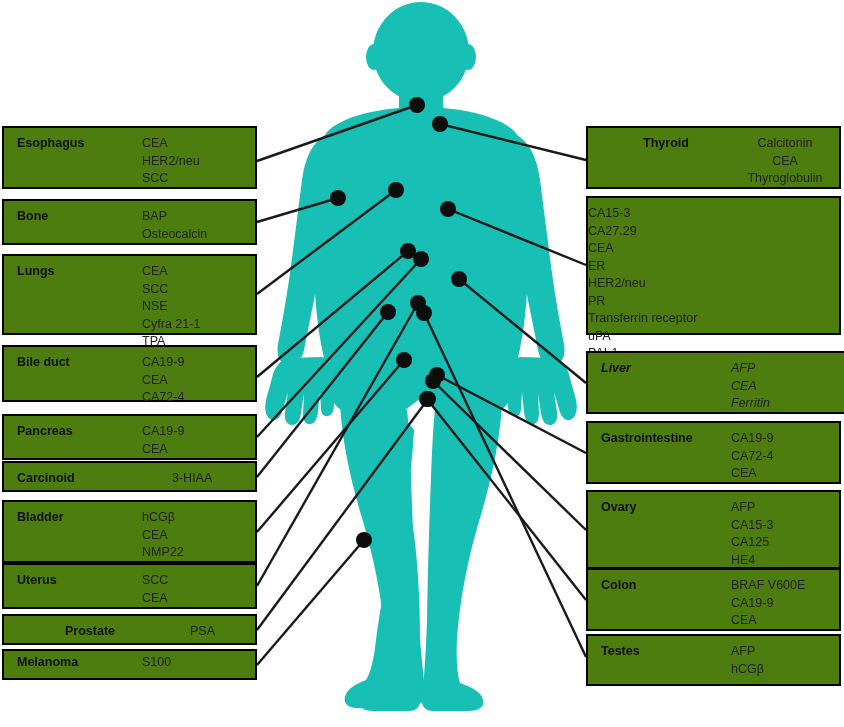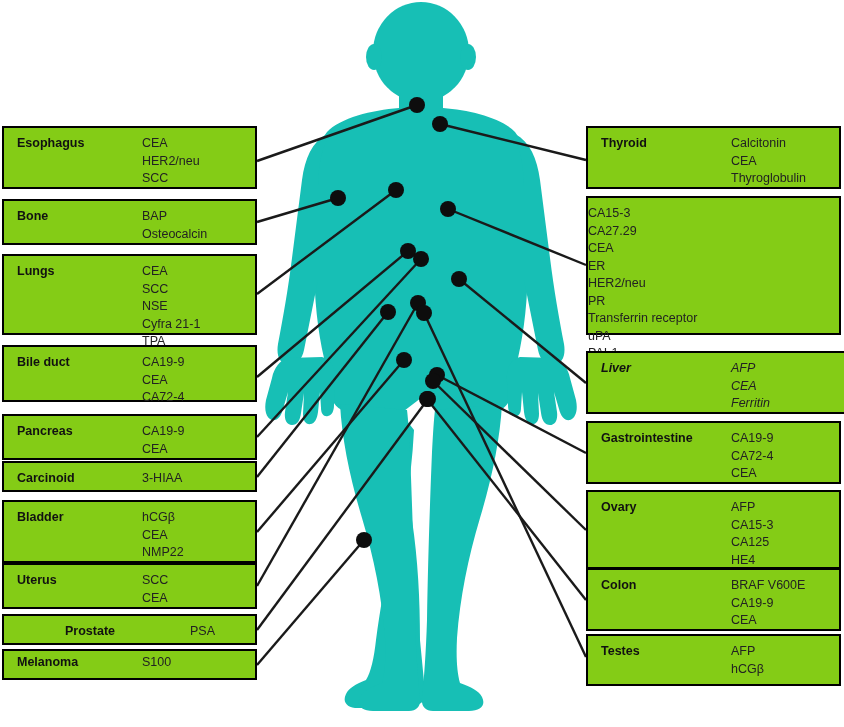--- a/index.html
+++ b/index.html
@@ -20,21 +20,21 @@
   #figure-layer {
     position: absolute;
     left: 0; top: 0;
     width: 844px;
     height: 727px;
   }
   .panel {
     position: absolute;
     box-sizing: border-box;
     border: 2.5px solid #000000;
-    background: #84cc16;
+    background: #4d7c0f;
     display: flex;
     flex-direction: row;
     align-items: flex-start;
     padding: 7px 0 7px 0;
   }
   .panel-organ {
     font-weight: bold;
     font-size: 12.5px;
     color: #111111;
     line-height: 17.5px;
@@ -279,21 +279,21 @@
           <span class="marker-line">CA72-4</span>
         </div>
       </div>
       <div class="panel left-panel" style="left: 2px; top: 414px; width: 255px; height: 46px;">
         <div class="panel-organ">Pancreas</div>
         <div class="panel-markers">
           <span class="marker-line">CA19-9</span>
           <span class="marker-line">CEA</span>
         </div>
       </div>
-      <div class="panel left-panel" style="left: 2px; top: 461px; width: 255px; height: 31px;">
+      <div class="panel left-panel" style="left: 2px; top: 461px; width: 255px; height: 31px; gap: 30px;">
         <div class="panel-organ">Carcinoid</div>
         <div class="panel-markers">
           <span class="marker-line">3-HIAA</span>
         </div>
       </div>
       <div class="panel left-panel" style="left: 2px; top: 500px; width: 255px; height: 63px;">
         <div class="panel-organ">Bladder</div>
         <div class="panel-markers">
           <span class="marker-line">hCGβ</span>
           <span class="marker-line">CEA</span>
@@ -312,21 +312,21 @@
         <div class="panel-markers">
           <span class="marker-line">PSA</span>
         </div>
       </div>
       <div class="panel left-panel" style="left: 2px; top: 649px; width: 255px; height: 31px; align-items: flex-end;">
         <div class="panel-organ">Melanoma</div>
         <div class="panel-markers">
           <span class="marker-line">S100</span>
         </div>
       </div>
-      <div class="panel right-panel" style="left: 586px; top: 126px; width: 255px; height: 63px;">
+      <div class="panel right-panel" style="left: 586px; top: 126px; width: 255px; height: 63px; text-align: center;">
         <div class="panel-organ">Thyroid</div>
         <div class="panel-markers">
           <span class="marker-line">Calcitonin</span>
           <span class="marker-line">CEA</span>
           <span class="marker-line">Thyroglobulin</span>
         </div>
       </div>
       <div class="panel right-panel" style="left: 586px; top: 196px; width: 255px; height: 139px;">
         <div class="panel-markers">
           <span class="marker-line">CA15-3</span>

